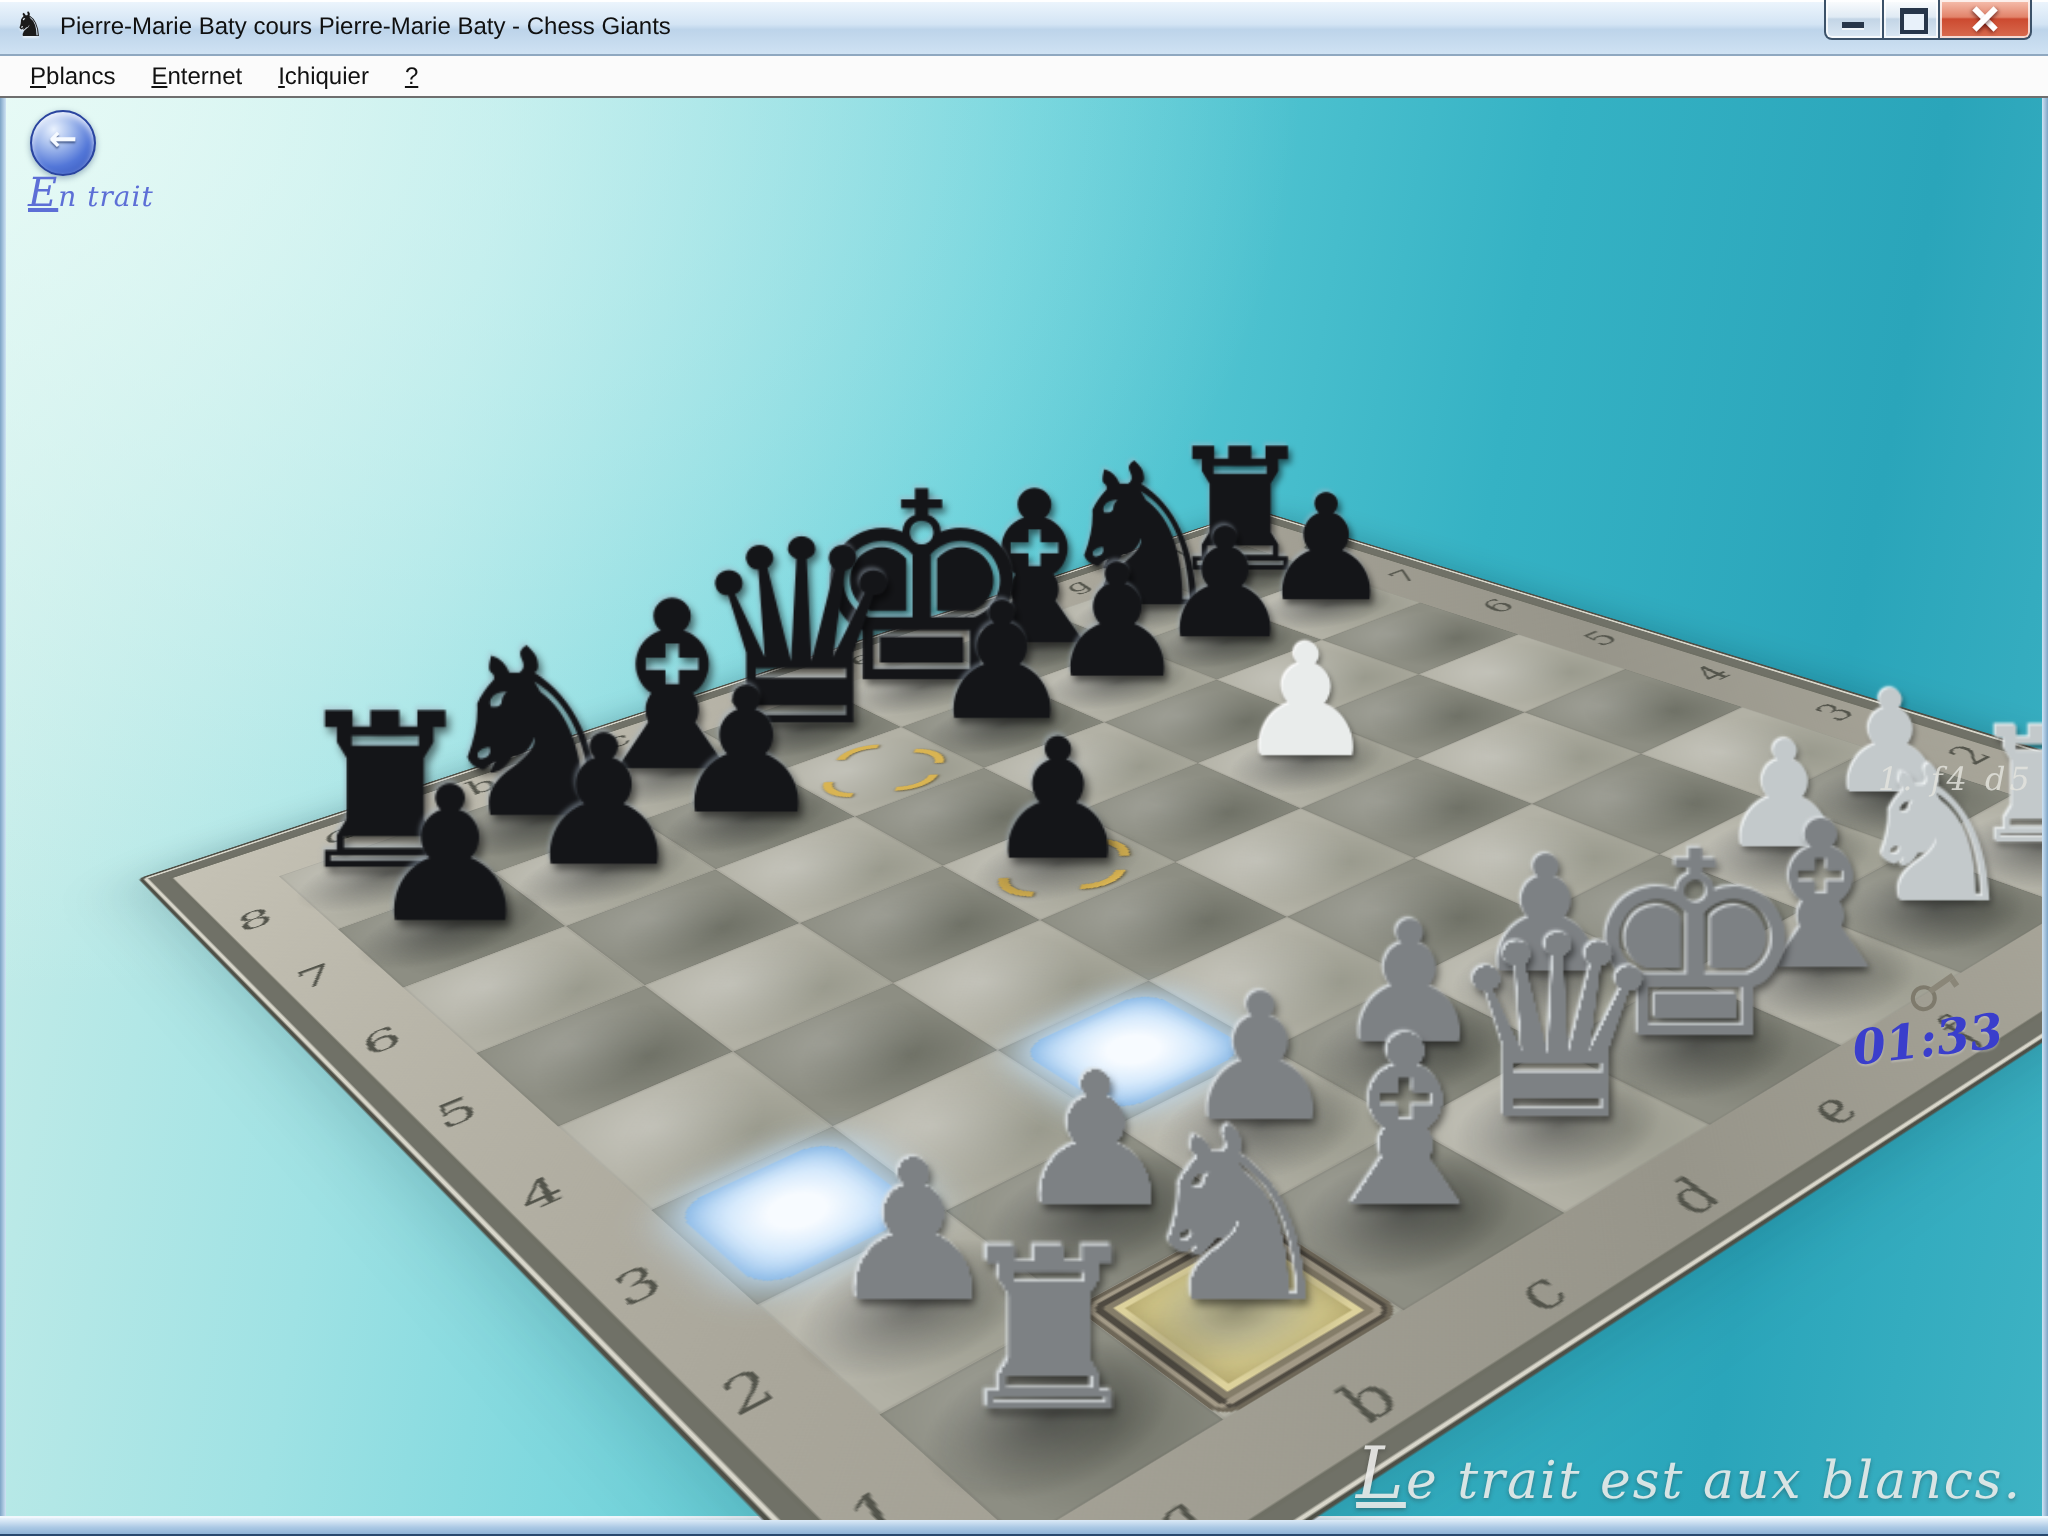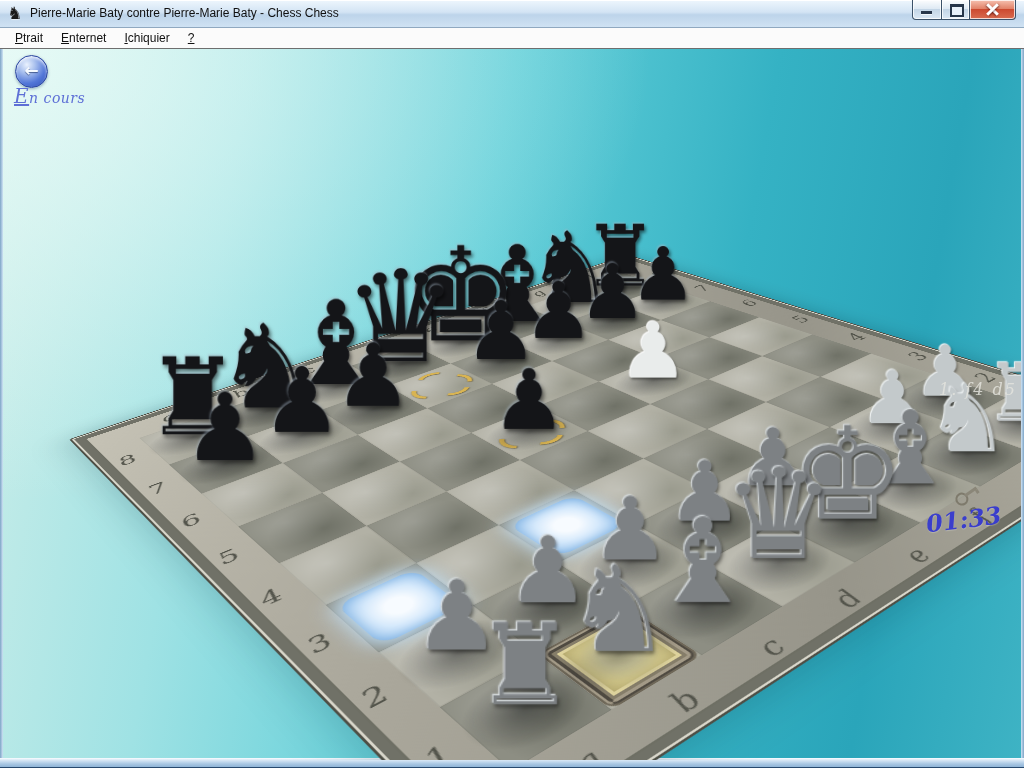--- a/index.html
+++ b/index.html
@@ -120,48 +120,48 @@
   .pw.lt{color:#c3c9cb;text-shadow:-1px -1px 1px #f0f4f5,1px 2px 3px rgba(0,0,0,.4);}
   .pw.xl{color:#e9eceb;text-shadow:-1px -1px 1px #ffffff,1px 2px 3px rgba(0,0,0,.45);}
 </style>
 </head>
 <body>
 
 <div class="window">
 
   <div class="titlebar">
     <span class="app-icon">♞</span>
-    <span class="title-text">Pierre-Marie Baty contre Pierre-Marie Baty - Chess Chess</span>
+    <span class="title-text">Pierre-Marie Baty cours Pierre-Marie Baty - Chess Giants</span>
     <div class="winbtns">
       <div class="wbtn min">
         <span class="g-min"></span>
       </div>
       <div class="wbtn max">
         <span class="g-max"></span>
       </div>
       <div class="wbtn close">
         <span class="g-x1"></span>
         <span class="g-x2"></span>
       </div>
     </div>
   </div>
 
   <div class="menubar">
-    <span class="menu-item"><span class="accel">P</span><span>trait</span></span>
+    <span class="menu-item"><span class="accel">P</span><span>blancs</span></span>
     <span class="menu-item"><span class="accel">E</span><span>nternet</span></span>
     <span class="menu-item"><span class="accel">I</span><span>chiquier</span></span>
     <span class="menu-item"><span class="accel">?</span><span></span></span>
   </div>
 
   <div class="client">
 
     <div class="back-btn">
       <div class="back-arrow">←</div>
     </div>
-    <div class="encours">En cours</div>
+    <div class="encours">En trait</div>
 
     <div class="scene">
       <div class="boardwrap">
         <div class="layer" id="sq-layer">
             <div class="sq d" style="left: 54px; top: 642px;"></div>
             <div class="sq l" style="left: 54px; top: 558px;"></div>
             <div class="sq d" style="left: 54px; top: 474px;"></div>
             <div class="sq l" style="left: 54px; top: 390px;"></div>
             <div class="sq d" style="left: 54px; top: 306px;"></div>
             <div class="sq l" style="left: 54px; top: 222px;"></div>
@@ -406,18 +406,19 @@
       </div>
     </div>
 
     <div class="movelist">1. f4 d5</div>
     <div class="clock-key">
       <span class="ring"></span>
         <span class="stem"></span>
         <span class="tooth"></span>
     </div>
     <div class="clock">01:33</div>
+    <div class="status-msg">Le trait est aux blancs.</div>
   </div>
 
   <div class="side-border-l"></div>
   <div class="side-border-r"></div>
   <div class="bottom-border"></div>
 </div>
 
 </body></html>

